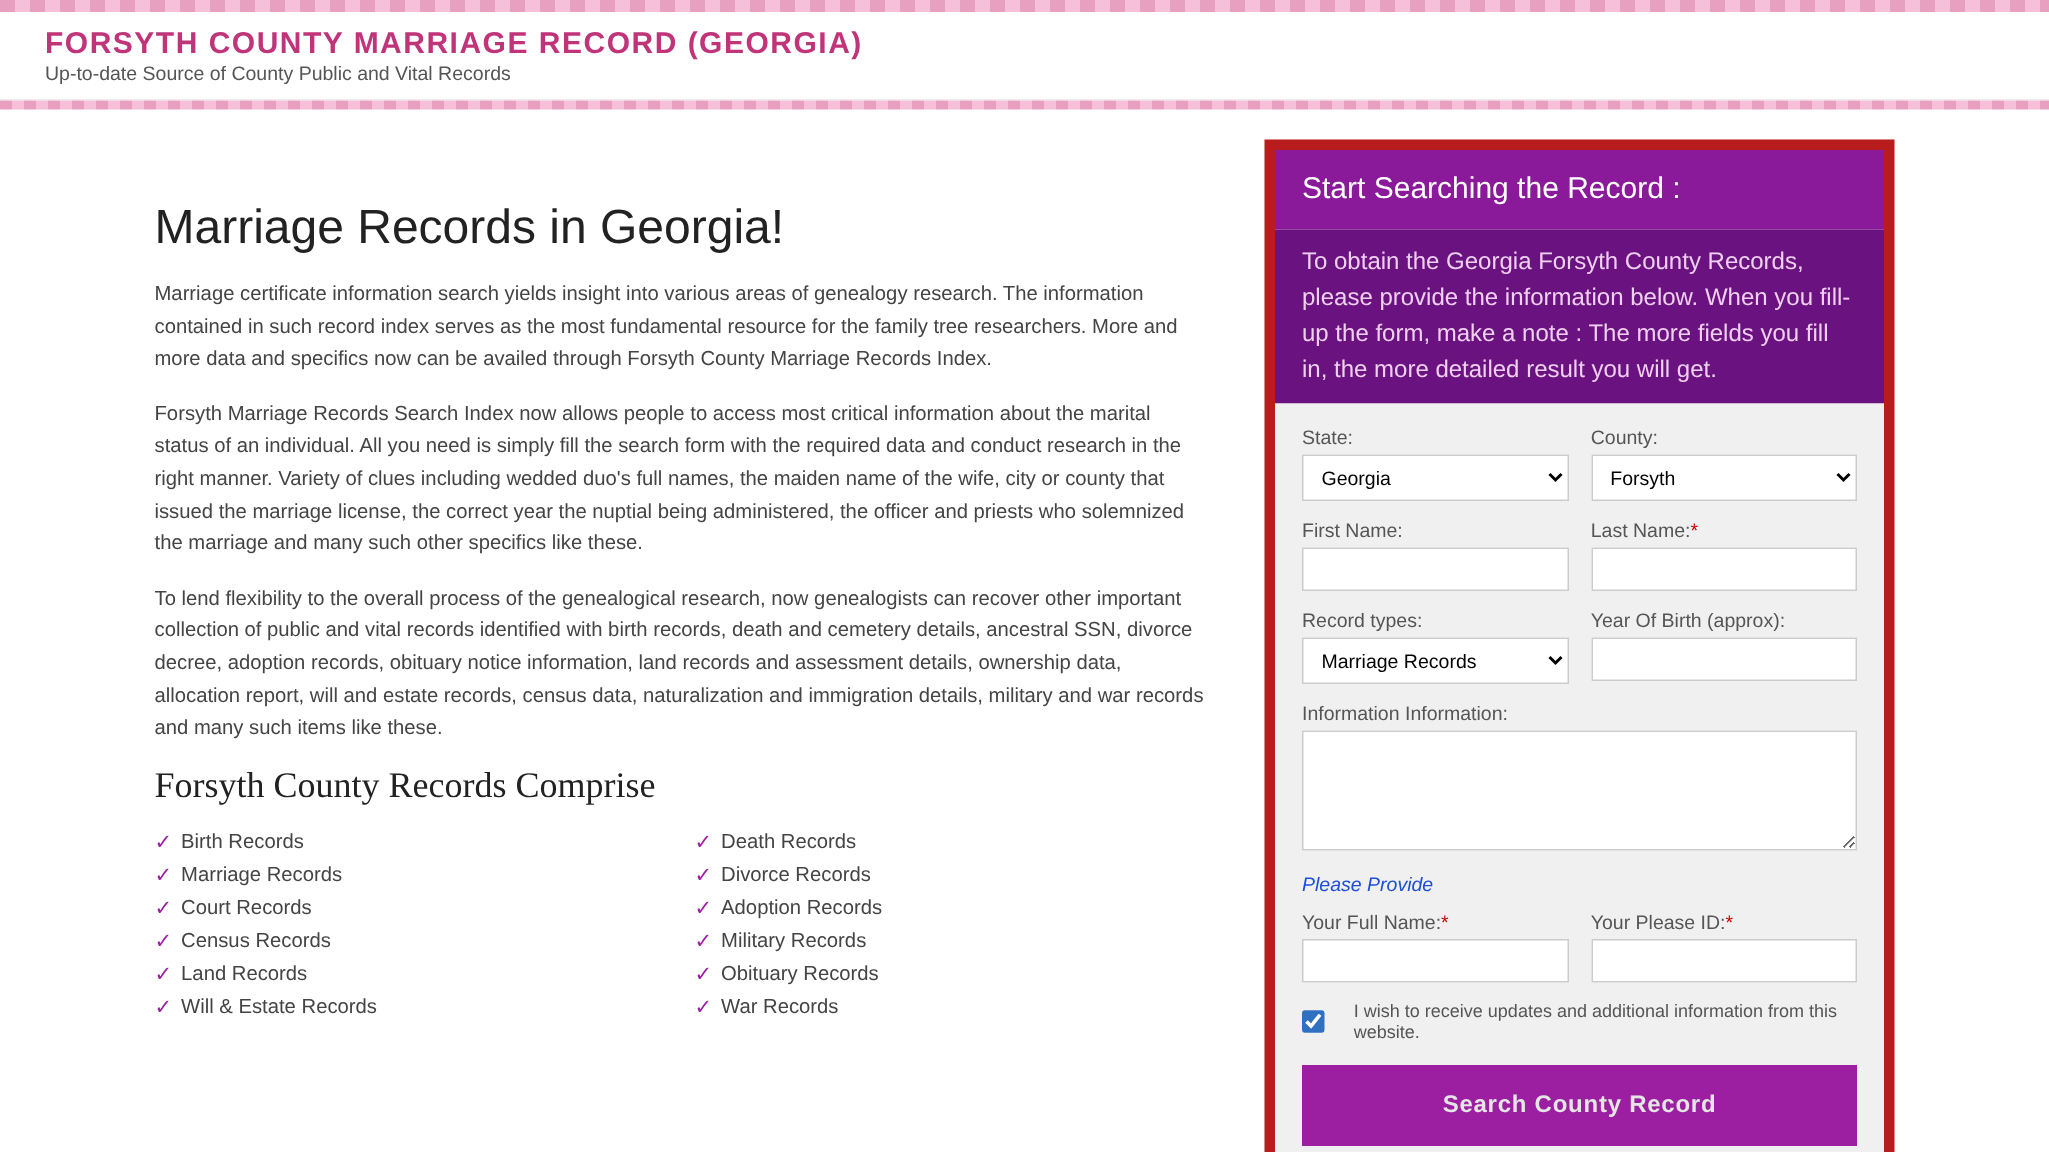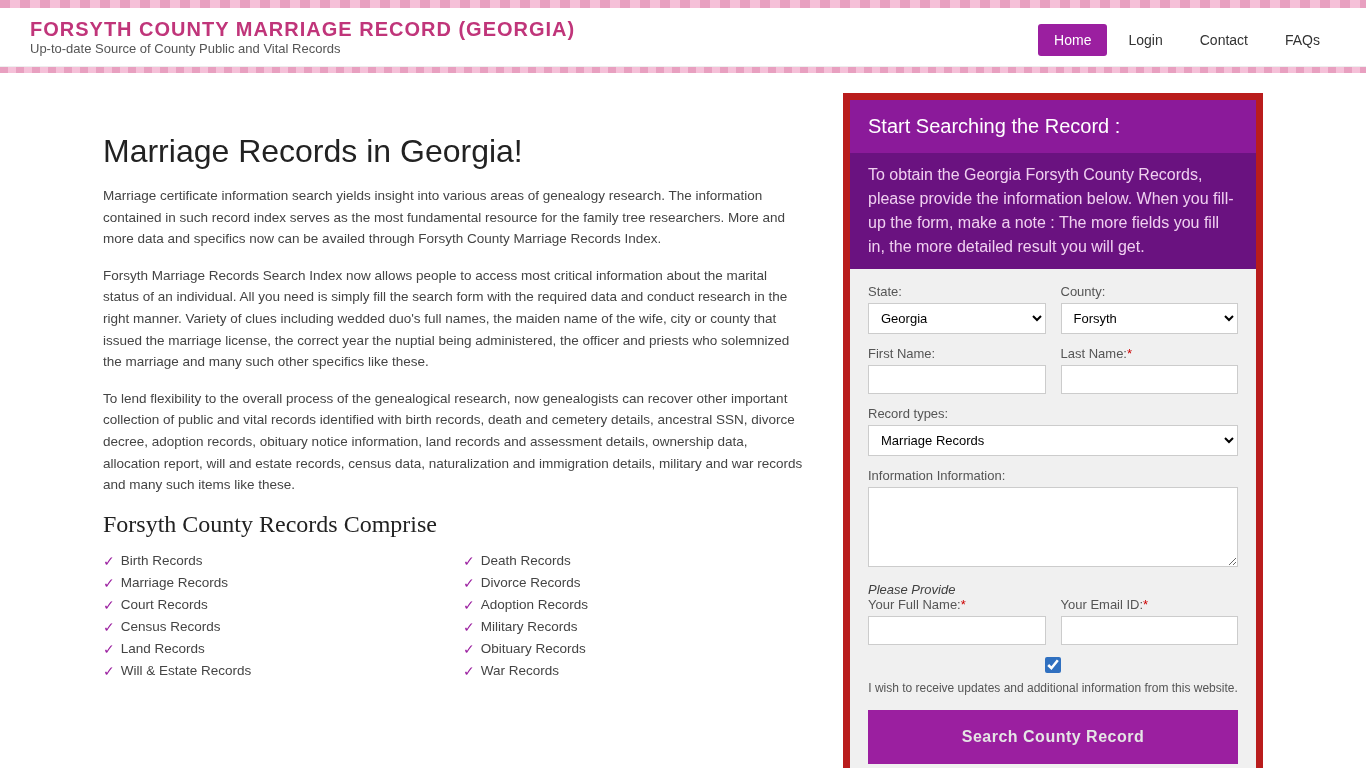--- a/index.html
+++ b/index.html
@@ -11,21 +11,21 @@
       background: repeating-linear-gradient(
         90deg,
         #e8a0c0 0px, #e8a0c0 10px,
         #f5c0d8 10px, #f5c0d8 20px
       );
     }
 
     
     header {
       display: flex;
-      align-items: flex-end;
+      align-items: flex-start;
       justify-content: space-between;
       padding: 10px 30px;
       background: #fff;
       border-bottom: 1px solid #eee;
     }
     .header-left .site-title {
       color: #c0357a;
       font-size: 20px;
       font-weight: bold;
       letter-spacing: 1px;
@@ -170,29 +170,29 @@
     }
     .form-group textarea {
       height: 80px;
       resize: vertical;
     }
     .form-group select {
       appearance: auto;
     }
     .please-provide {
       font-size: 13px;
-      color: #404040;
+      color: #1d4ed8;
+      margin-bottom: 10px;
       font-style: italic;
     }
     .checkbox-row {
       display: flex;
       align-items: center;
-      gap: 8px;
+      gap: 20px;
       margin-bottom: 15px;
-      flex-direction: column;
     }
     .checkbox-row input[type="checkbox"] {
       width: 16px;
       height: 16px;
       accent-color: #3070c0;
     }
     .checkbox-row label {
       font-size: 12px;
       color: #555;
     }
@@ -211,26 +211,20 @@
 </head>
 <body>
 
 <div class="top-border"></div>
 
 <header>
   <div class="header-left">
     <div class="site-title">FORSYTH COUNTY MARRIAGE RECORD (GEORGIA)</div>
     <div class="site-subtitle">Up-to-date Source of  County Public and Vital Records</div>
   </div>
-  <nav>
-    <a href="#" class="active">Home</a>
-    <a href="#">Login</a>
-    <a href="#">Contact</a>
-    <a href="#">FAQs</a>
-  </nav>
 </header>
 
 <div class="sub-border"></div>
 
 <div class="main-content">
 
   <div class="left-section">
     <h1>Marriage Records in Georgia!</h1>
     <p>Marriage certificate information search yields insight into various areas of genealogy research. The information contained in such record index serves as the most fundamental resource for the family tree researchers. More and more data and specifics now can be availed through Forsyth County Marriage Records Index.</p>
     <p>Forsyth Marriage Records Search Index now allows people to access most critical information about the marital status of an individual. All you need is simply fill the search form with the required data and conduct research in the right manner. Variety of clues including wedded duo's full names, the maiden name of the wife, city or county that issued the marriage license, the correct year the nuptial being administered, the officer and priests who solemnized the marriage and many such other specifics like these.</p>
@@ -334,41 +328,45 @@
       <div class="form-row">
         <div class="form-group">
           <label>Record types:</label>
           <select>
             <option>Marriage Records</option>
             <option>Birth Records</option>
             <option>Death Records</option>
             <option>Divorce Records</option>
           </select>
         </div>
+        <div class="form-group">
+          <label>Year Of Birth (approx):</label>
+          <input type="text" style="">
+        </div>
       </div>
 
       <div class="form-row">
         <div class="form-group full">
           <label>Information Information:</label>
           <textarea style=""></textarea>
         </div>
       </div>
 
       <div class="please-provide">Please Provide</div>
 
       <div class="form-row">
         <div class="form-group">
           <label>
             <span>Your Full Name:</span><span style="color:#c00;">*</span>
           </label>
           <input type="text" style="">
         </div>
         <div class="form-group">
           <label>
-            <span>Your Email ID:</span><span style="color:#c00;">*</span>
+            <span>Your Please ID:</span><span style="color:#c00;">*</span>
           </label>
           <input type="text" style="">
         </div>
       </div>
 
       <div class="checkbox-row">
         <input type="checkbox" checked="" style="">
         <label>I wish to receive updates and additional information from this website.</label>
       </div>
 

